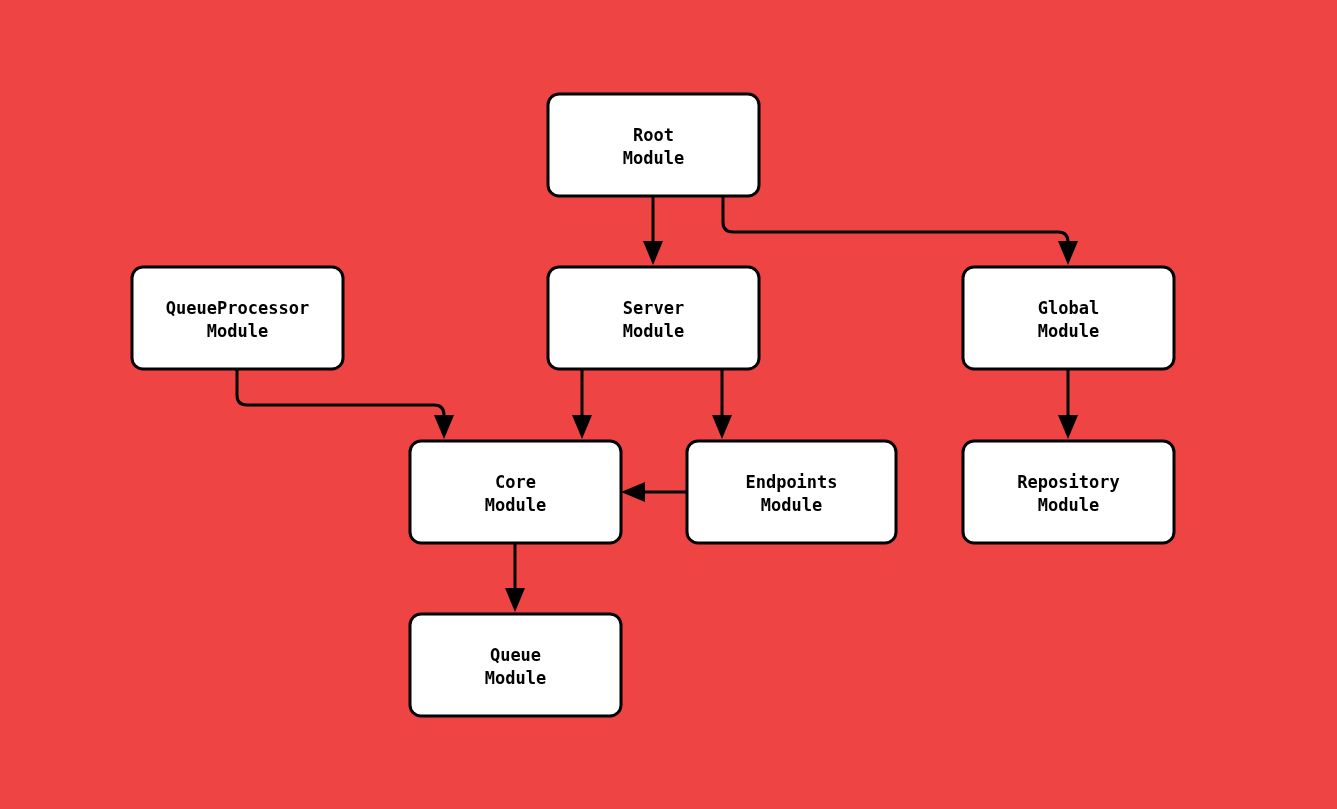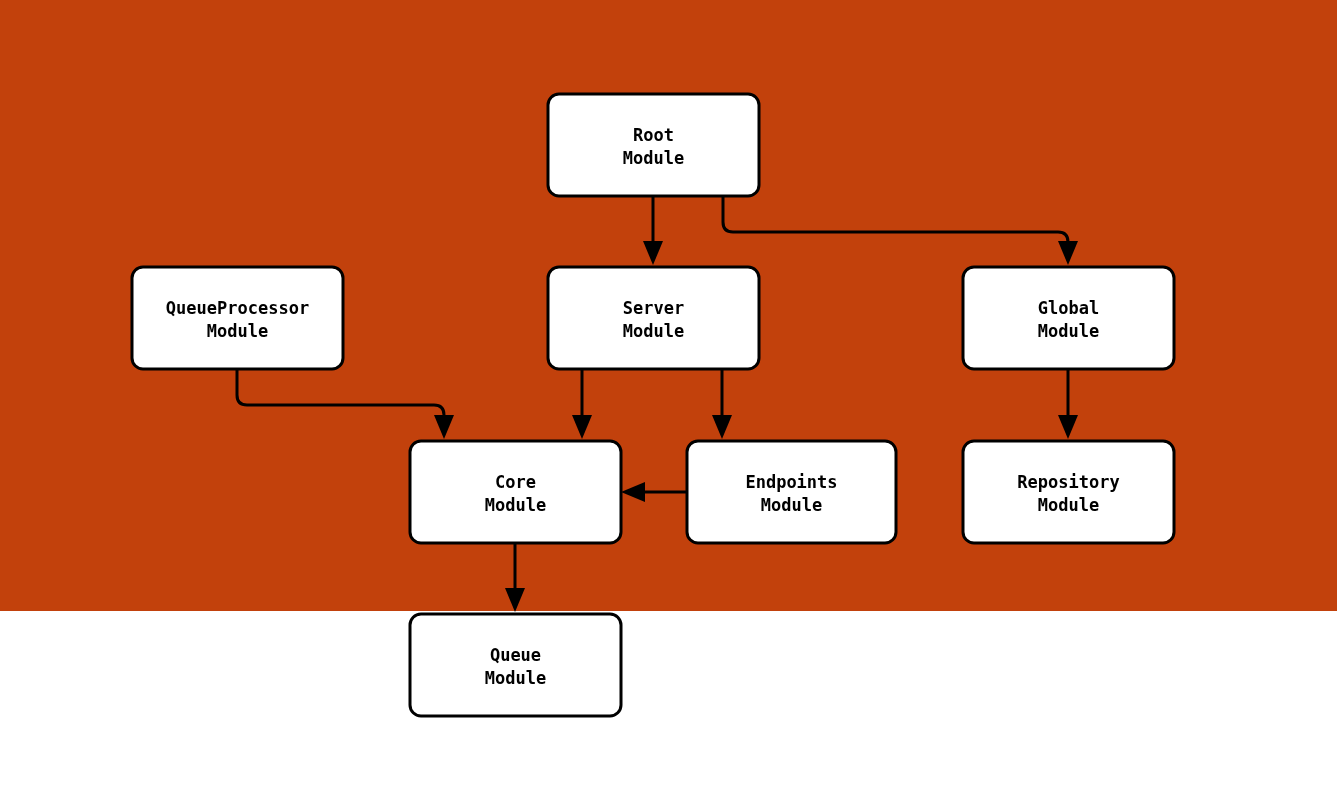--- a/index.html
+++ b/index.html
@@ -9,22 +9,22 @@
   }
   body {
     width: 1337px;
     height: 809px;
     overflow: hidden;
     font-family: "DejaVu Sans Mono", monospace;
   }
   #diagram-canvas {
     position: relative;
     width: 1337px;
-    height: 611px;
-    background: #c2410c;
+    height: 809px;
+    background: #ef4444;
   }
   svg.diagram-svg {
     position: absolute;
     inset: 0;
     width: 1337px;
     height: 809px;
     display: block;
   }
   .node-shape {
     fill: #ffffff;

